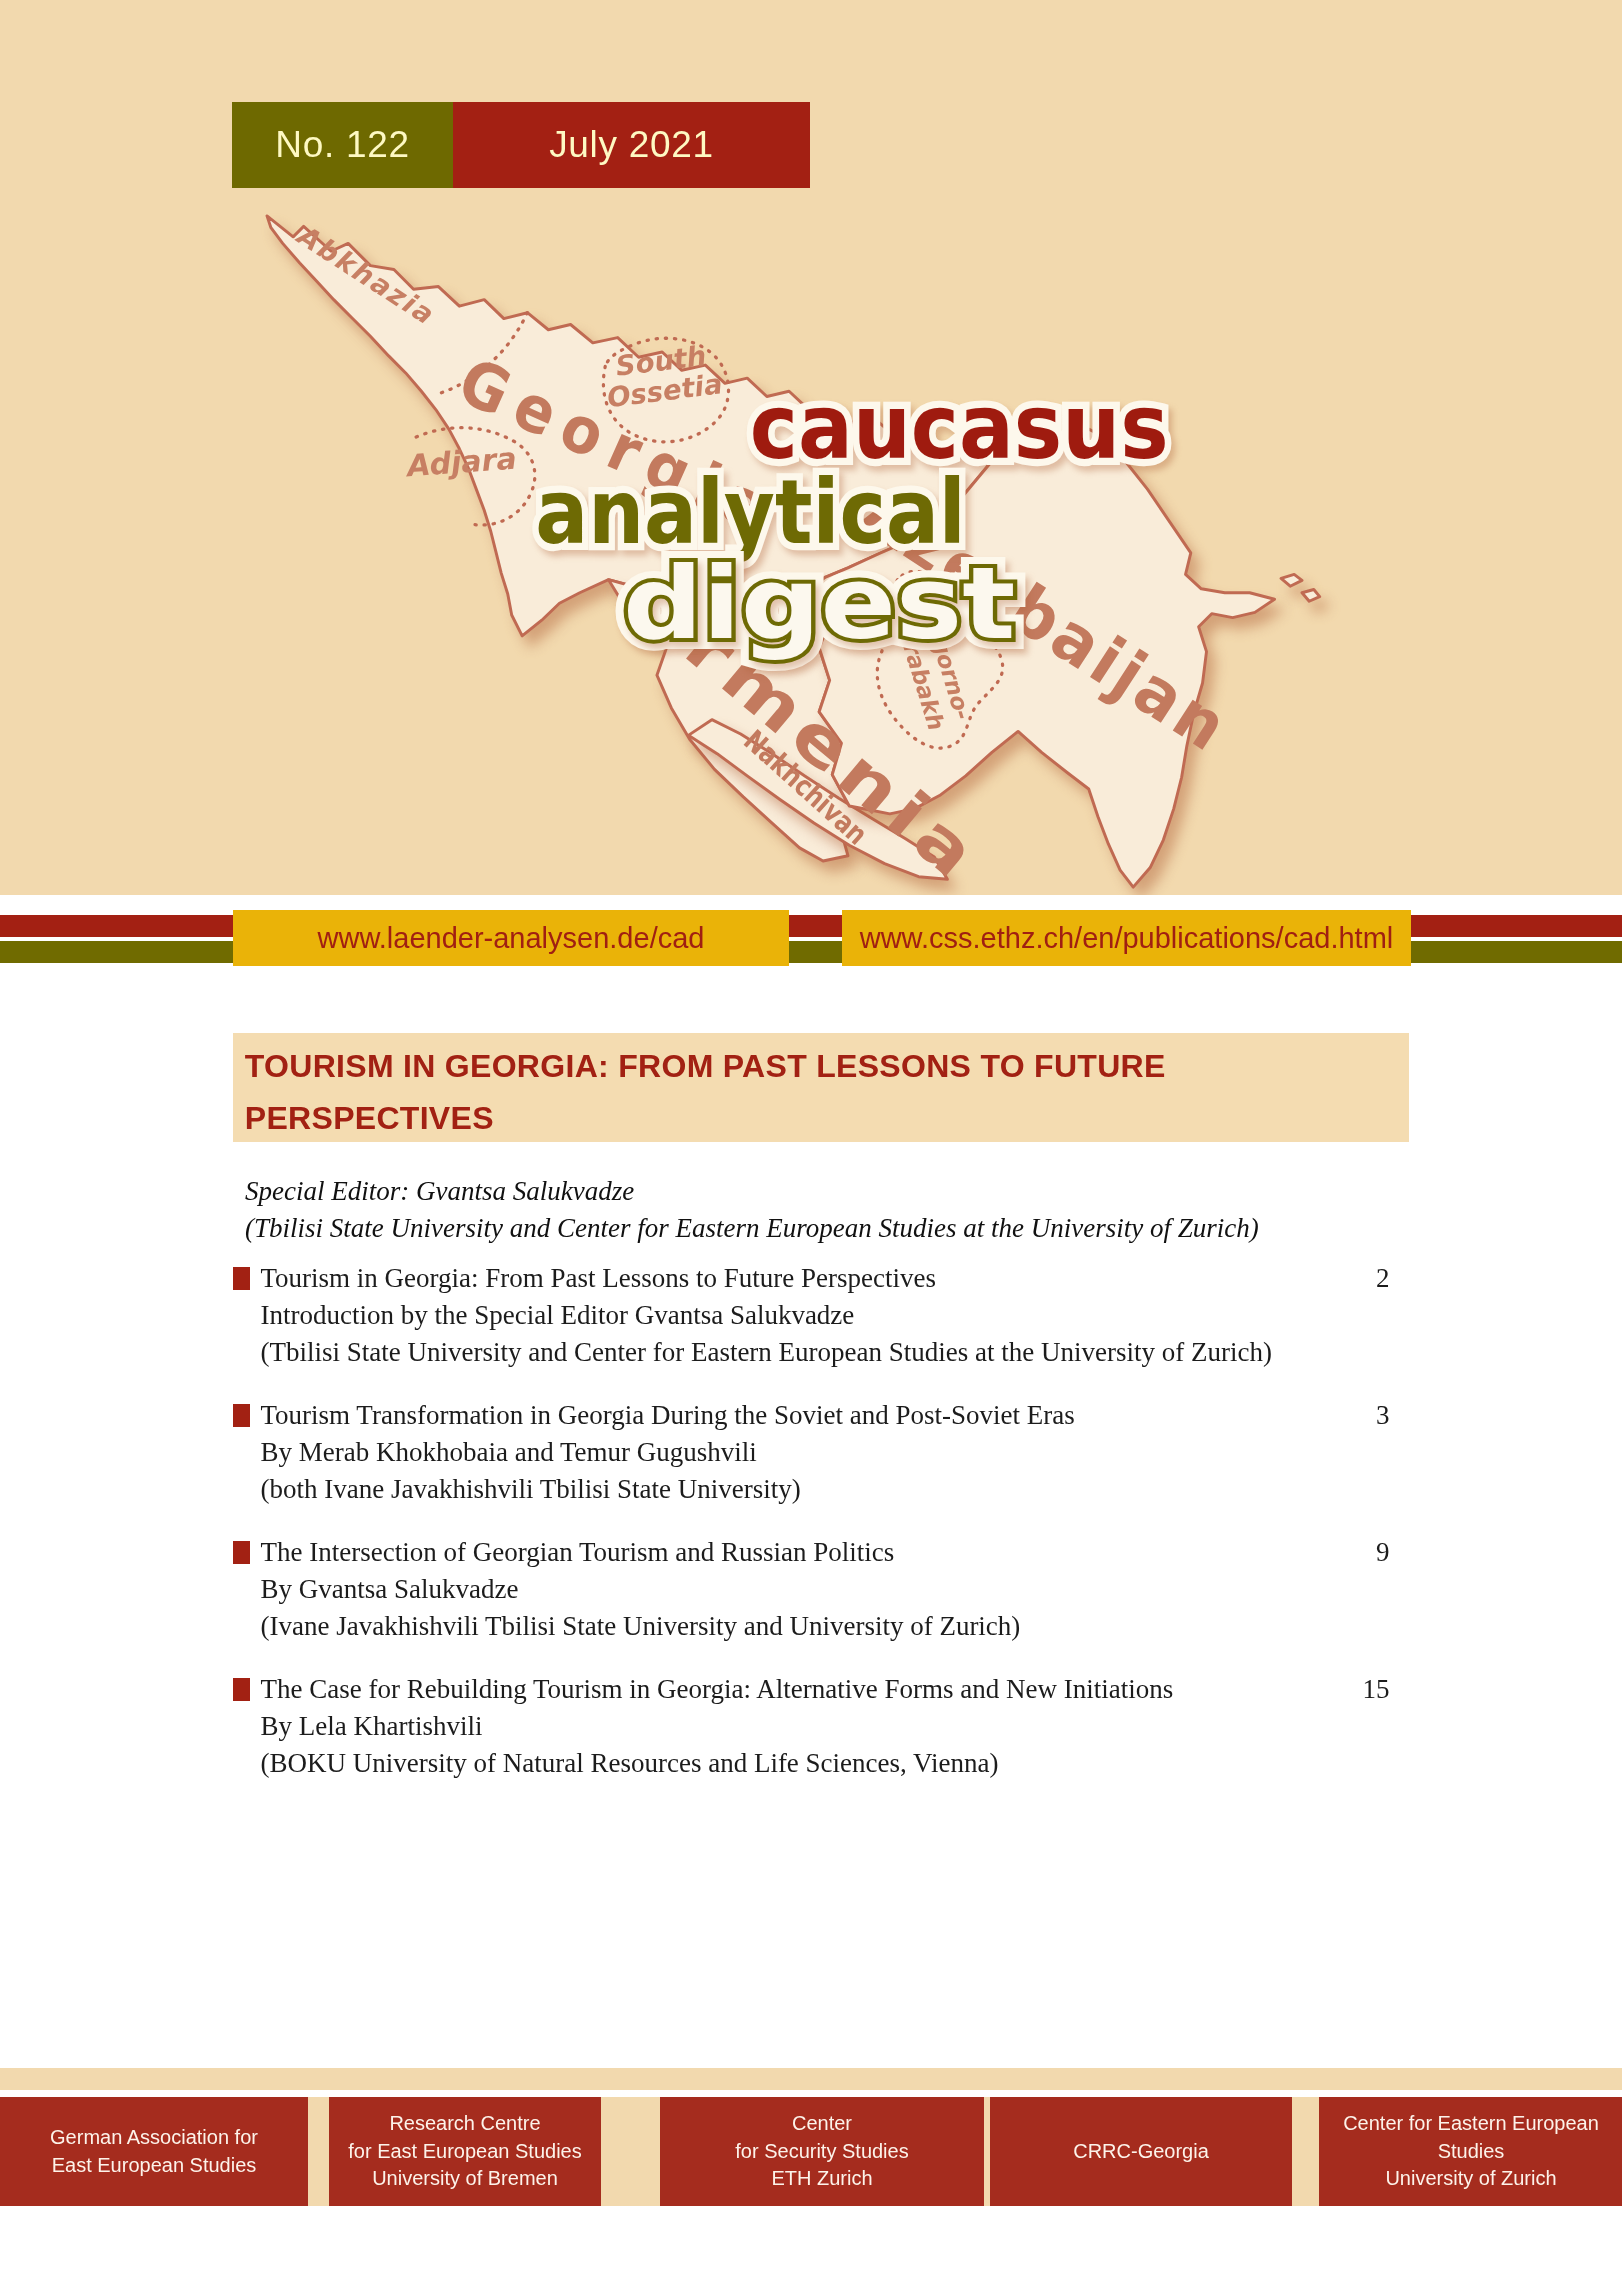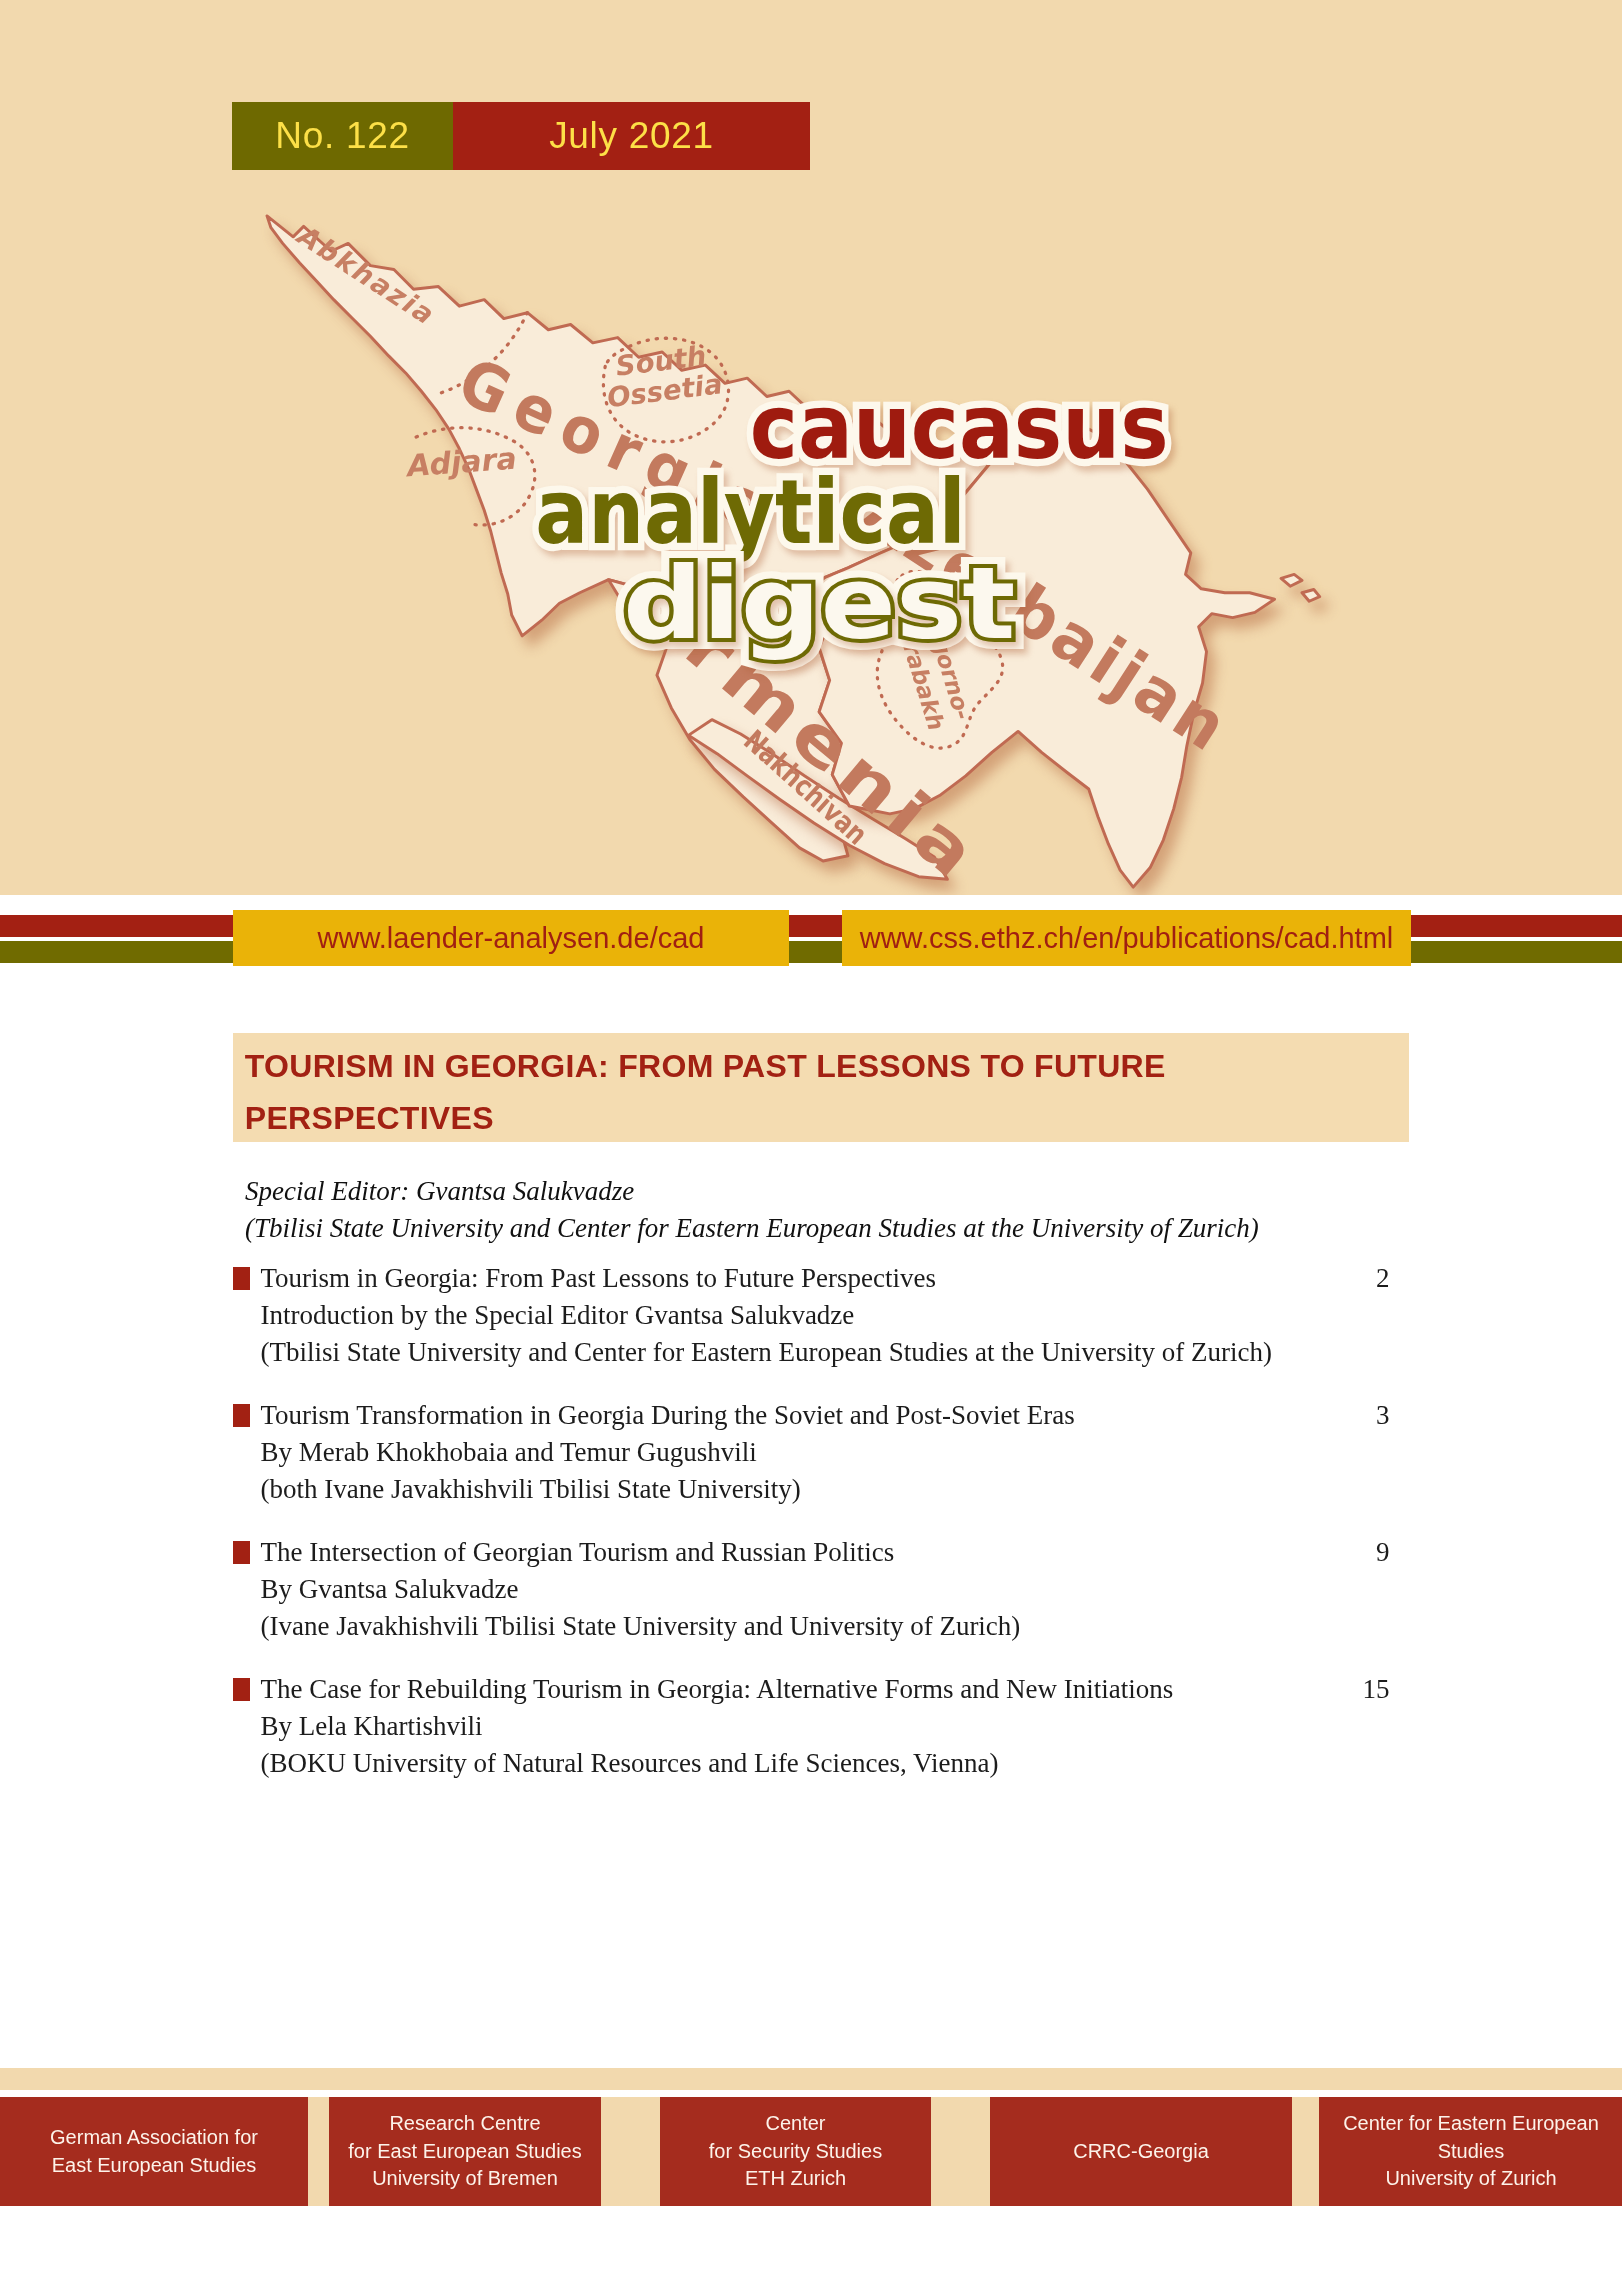--- a/index.html
+++ b/index.html
@@ -17,22 +17,22 @@
   .country-label{fill:#c37a5e;font-family:"DejaVu Sans",sans-serif;font-weight:600;font-style:normal;}
   .logo-word{font-family:"DejaVu Sans",sans-serif;font-weight:bold;paint-order:stroke;
              filter:drop-shadow(6px 8px 5px rgba(176,96,56,0.35));}
   .logo-caucasus{fill:#9f1b0f;stroke:#fdf8ec;stroke-width:22px;}
   .logo-analytical{fill:#6e6a04;stroke:#fdf8ec;stroke-width:22px;}
   .logo-digest-halo{fill:none;stroke:#fdf8ec;stroke-width:34px;}
   .logo-digest{fill:#fcf8ee;stroke:#6e6a04;stroke-width:12px;paint-order:stroke;
                filter:drop-shadow(6px 8px 5px rgba(176,96,56,0.35));}
 
   
-  .badge{position:absolute;top:102px;height:68px;display:flex;align-items:center;justify-content:center;
-         color:#fde047;font-size:37px;letter-spacing:0.7px;}
+  .badge{position:absolute;top:102px;height:86px;display:flex;align-items:center;justify-content:center;
+         color:#fef9c3;font-size:37px;letter-spacing:0.7px;}
   .badge-issue{left:232px;width:221px;background:#6e6900;}
   .badge-date{left:453px;width:357px;background:#a32013;}
 
   
   .stripe-red{position:absolute;left:0;top:915px;width:1622px;height:22px;background:#a32013;}
   .stripe-olive{position:absolute;left:0;top:941px;width:1622px;height:21.6px;background:#706b00;}
   .url-box{position:absolute;top:910px;height:56px;background:#eab308;display:flex;align-items:center;
            justify-content:center;color:#a01f12;font-size:29px;}
   .url-left{left:233px;width:556px;}
   .url-right{left:842px;width:569px;}
@@ -55,21 +55,21 @@
   .toc-page{flex:none;width:56px;text-align:right;}
 
   
   .footer-strip{position:absolute;left:0;top:2068px;width:1622px;height:21.6px;background:#f2d9ae;}
   .footer-band{position:absolute;left:0;top:2097px;width:1622px;height:109px;background:#f2d9ae;}
   .footer-box{position:absolute;top:0;height:109px;background:#a52c1e;color:#fdf3ea;display:flex;
               align-items:center;justify-content:center;text-align:center;font-size:20px;line-height:27.5px;
               white-space:pre-line;}
   .fb1{left:0;width:308px;}
   .fb2{left:329px;width:272px;}
-  .fb3{left:660px;width:271px;}
+  .fb3{left:660px;width:324px;}
   .fb4{left:990px;width:302px;}
   .fb5{left:1319px;width:304px;}
 </style>
 </head>
 <body>
 
 <div class="page">
 
   <div class="header-panel">
     <svg class="map-svg" viewBox="0 0 2479 1368">

